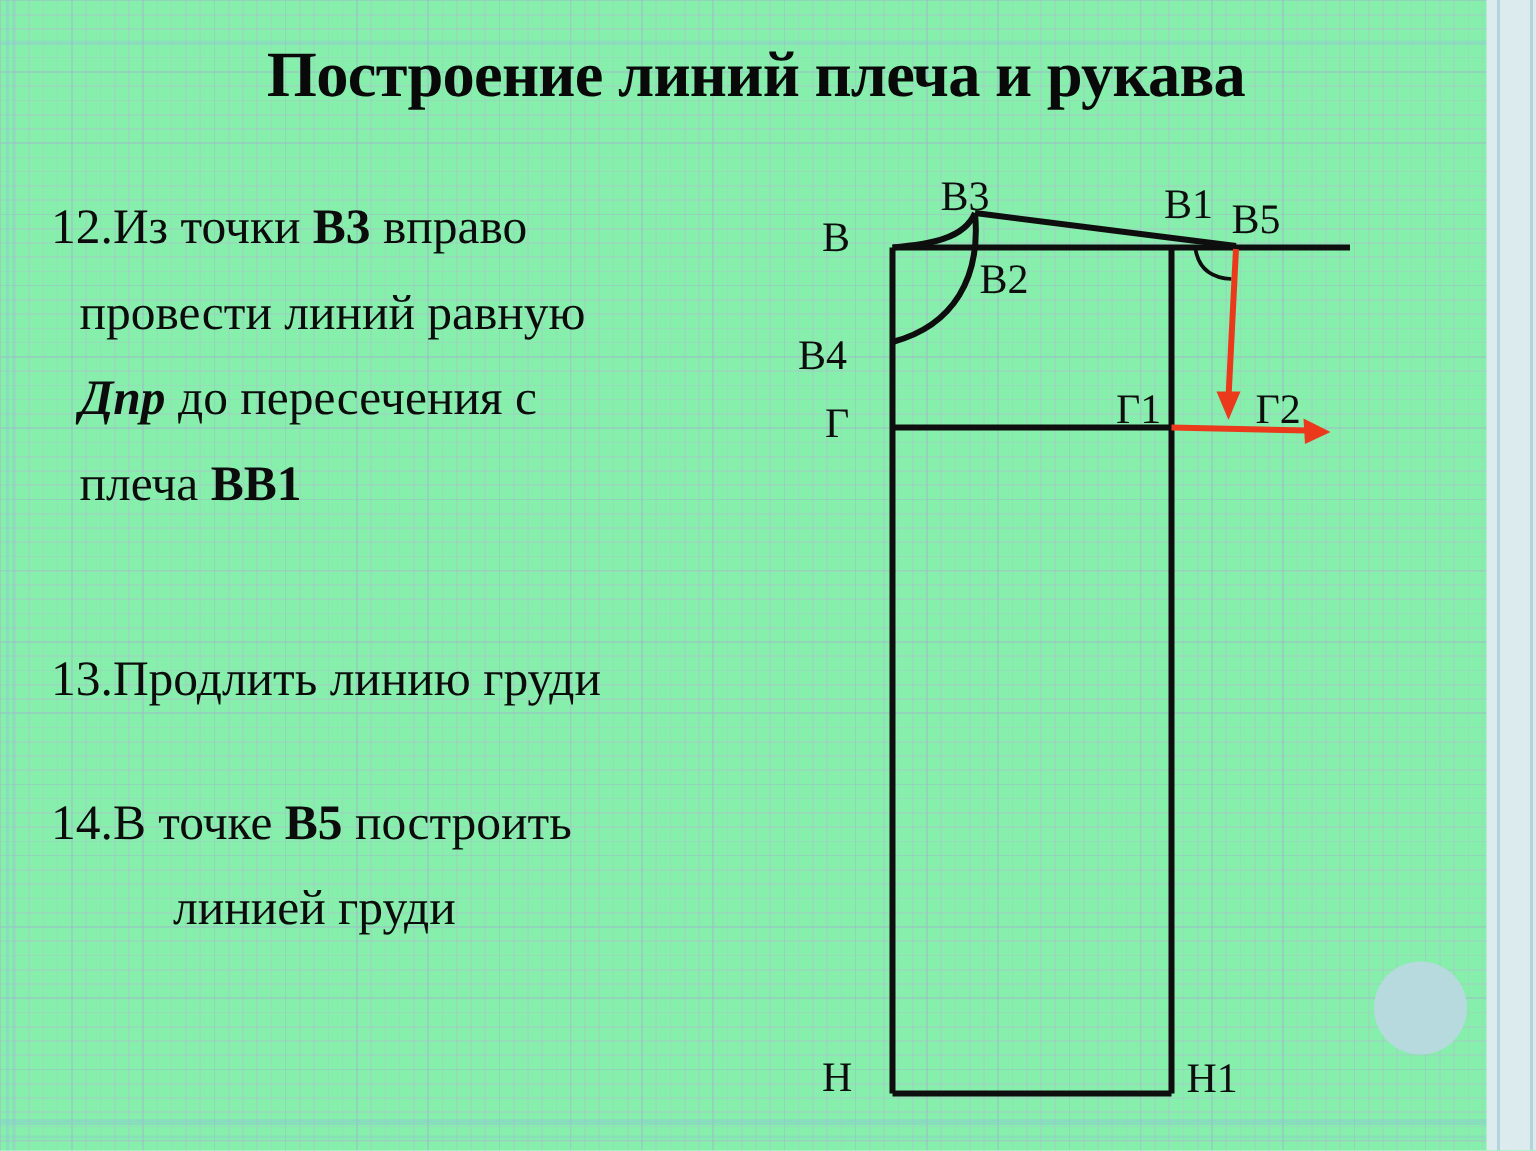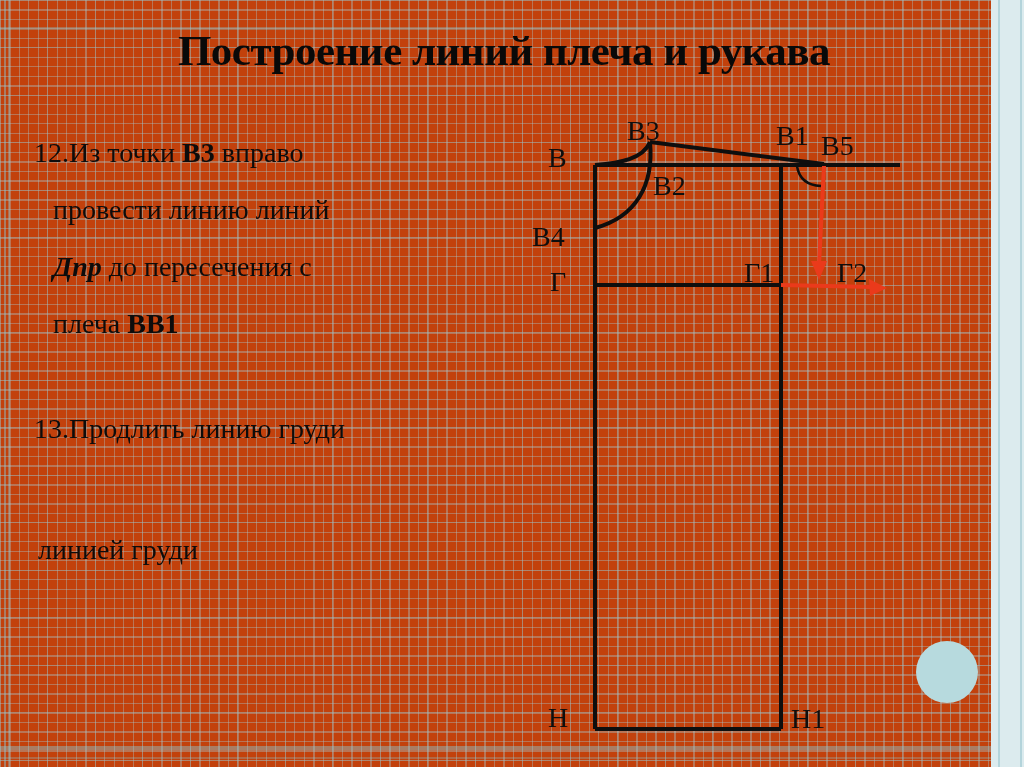--- a/index.html
+++ b/index.html
@@ -1,19 +1,19 @@
 <!DOCTYPE html>
 <html><head>
 <meta charset="utf-8">
 <style>
   html,body { margin:0; padding:0; }
   .slide {
     position:relative; width:1024px; height:767px; overflow:hidden;
     font-family:"Liberation Serif","DejaVu Serif",serif; color:#0c0c0c;
-    background:#c2410c;
+    background:#86efac;
   }
   
   .grid-bg {
     position:absolute; inset:0;
     background-image:
       repeating-linear-gradient(to right,  rgba(140,185,190,0.25) 0 1px, transparent 1px 47.5px),
       repeating-linear-gradient(to bottom, rgba(140,185,190,0.25) 0 1px, transparent 1px 47.5px),
       repeating-linear-gradient(to right,  rgba(168,196,201,0.40) 0 1px, transparent 1px 9.5px),
       repeating-linear-gradient(to bottom, rgba(168,196,201,0.40) 0 1px, transparent 1px 9.5px);
   }
@@ -28,26 +28,26 @@
   .right-line-b { left:1020px; top:0; bottom:0; width:2px; background:rgba(130,185,195,0.45); }
   .accent-circle{
     position:absolute; left:916px; top:641px; width:62px; height:62px;
     border-radius:50%; background:#b7dade;
   }
   .title {
     position:absolute; top:26px; left:0; width:1008px;
     text-align:center; font-size:43px; font-weight:bold; color:#090909;
     letter-spacing:-0.5px;
   }
-  .instr { position:absolute; left:34px; font-size:28px; line-height:57px; white-space:nowrap; }
+  .instr { position:absolute; left:34px; font-size:33px; line-height:57px; white-space:nowrap; }
   #p12 { top:124px; }
-  #p13 { top:400px; }
+  #p13 { top:425px; }
   #p14 { top:521px; }
   .cont { padding-left:19px; }
-  .cont-sm { padding-left:4px; }
+  .cont-sm { padding-left:4px;text-align:center; }
   .b  { font-weight:bold; }
   .bi { font-weight:bold; font-style:italic;font-family:Liberation Serif, serif; }
   .diagram { position:absolute; left:520px; top:105px; width:400px; height:640px; }
   .diagram text { font-family:"Liberation Serif","DejaVu Serif",serif; font-size:28px; fill:#0e0e0e; }
   .black-line { stroke:#0e0e0e; stroke-width:4; fill:none; }
   .red-line   { stroke:#ea3a1b; stroke-width:4; fill:none; }
   .red-fill   { fill:#ea3a1b; stroke:none; }
   .thin-arc   { stroke:#0e0e0e; stroke-width:2.5; fill:none; }
 </style>
 </head>
@@ -63,30 +63,31 @@
   <div class="edge edge-bottom-b"></div>
   <div class="edge right-strip"></div>
   <div class="edge right-line-a"></div>
   <div class="edge right-line-b"></div>
   <div class="accent-circle"></div>
 
   <div class="title">Построение линий плеча и рукава</div>
 
   <div class="instr" id="p12">
     <div><span>12.Из точки </span><span class="b">В3</span><span> вправо</span></div>
-    <div class="cont"><span>провести линию линий</span></div>
+    <div class="cont"><span>провести линий равную</span></div>
     <div class="cont"><span class="bi">Дпр</span><span> до пересечения с</span></div>
     <div class="cont"><span>плеча </span><span class="b">ВВ1</span></div>
   </div>
 
   <div class="instr" id="p13">
     <div><span>13.Продлить линию груди</span></div>
   </div>
 
   <div class="instr" id="p14">
+    <div><span>14.В точке </span><span class="b">В5</span><span> построить</span></div>
     <div class="cont-sm"><span>линией груди</span></div>
   </div>
 
   <svg class="diagram" viewBox="0 0 400 640" xmlns="http://www.w3.org/2000/svg">
 
     <line class="black-line" x1="75" y1="60" x2="380" y2="60"></line>
     <line class="black-line" x1="75" y1="60" x2="75" y2="624"></line>
     <line class="black-line" x1="261" y1="60" x2="261" y2="624"></line>
     <line class="black-line" x1="75" y1="624" x2="261" y2="624"></line>
     <line class="black-line" x1="75" y1="180" x2="261" y2="180"></line>

